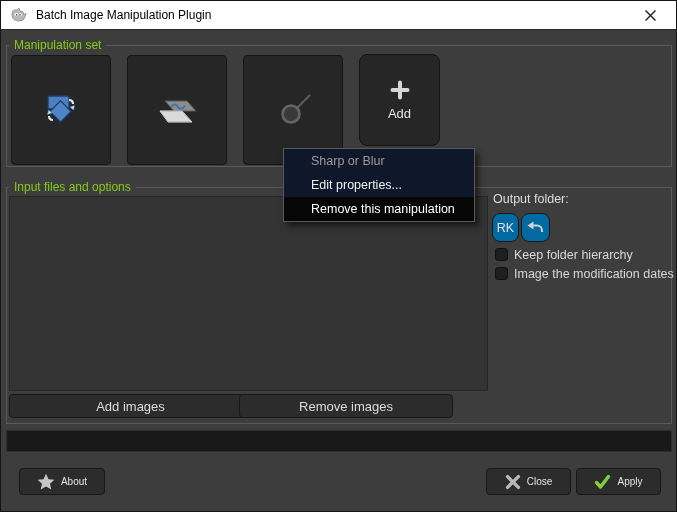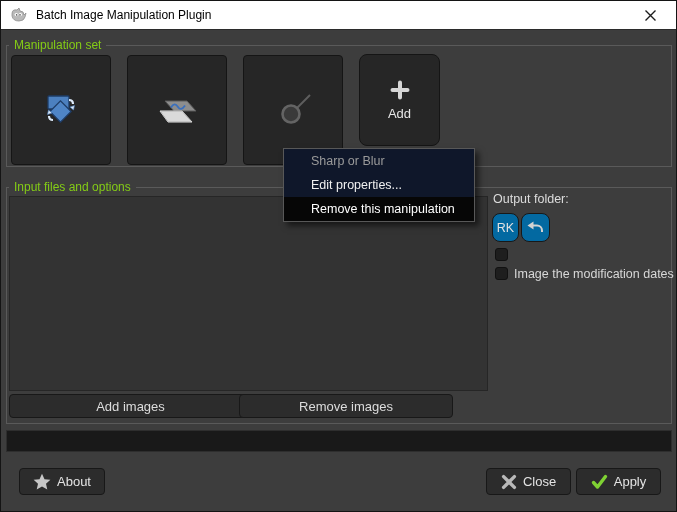--- a/index.html
+++ b/index.html
@@ -45,21 +45,21 @@
   .context-menu{position:absolute;left:282px;top:147px;width:192px;background:#0f172a;
     border:1px solid #585858;box-shadow:4px 4px 6px rgba(0,0,0,0.55);z-index:20;box-sizing:border-box;}
   .menu-row{height:24px;line-height:24px;padding-left:27px;font-size:12.5px;white-space:nowrap;}
   .menu-header{color:#9a9a9a;}
   .menu-item{color:#f0f0f0;}
   .menu-item.highlight{background:#060606;color:#ffffff;}
   
   .progress{position:absolute;left:5px;top:429px;width:666px;height:22px;background:#191919;
     border:1px solid #2e2e2e;box-sizing:border-box;}
   .footer-btn{position:absolute;top:467px;height:27px;background:#2c2c2c;border:1px solid #181818;
-    border-radius:4px;color:#e4e4e4;font-size:13px;display:flex;align-items:center;justify-content:center;gap:6px;box-sizing:border-box;}
+    border-radius:4px;color:#e4e4e4;font-size:10px;display:flex;align-items:center;justify-content:center;gap:6px;box-sizing:border-box;}
   .about-btn{left:18px;width:86px;}
   .close-btn{left:485px;width:85px;}
   .apply-btn{left:575px;width:85px;}
 </style>
 </head>
 <body>
 
 <div class="window">
 
   <div class="titlebar">
@@ -137,20 +137,21 @@
     </div>
     <div class="small-btn undo-btn">
       <svg width="17" height="14" viewBox="0 0 17 14">
         <path d="M4.5 4.5 H10 a5 5 0 0 1 5 5 V11" fill="none" stroke="#d2d2d2" stroke-width="2"></path>
         <polygon points="6.5,0.5 6.5,8.5 0.5,4.5" fill="#d2d2d2"></polygon>
       </svg>
     </div>
 
     <div class="cb-row" style="top:59px;">
       <span class="cb-box"></span>
+      <span class="cb-label">Keep folder hierarchy</span>
     </div>
     <div class="cb-row" style="top:78px;">
       <span class="cb-box"></span>
       <span class="cb-label">Image the modification dates</span>
     </div>
   </div>
 
   <div class="context-menu">
     <div class="menu-row menu-header">Sharp or Blur</div>
     <div class="menu-row menu-item">Edit properties...</div>

